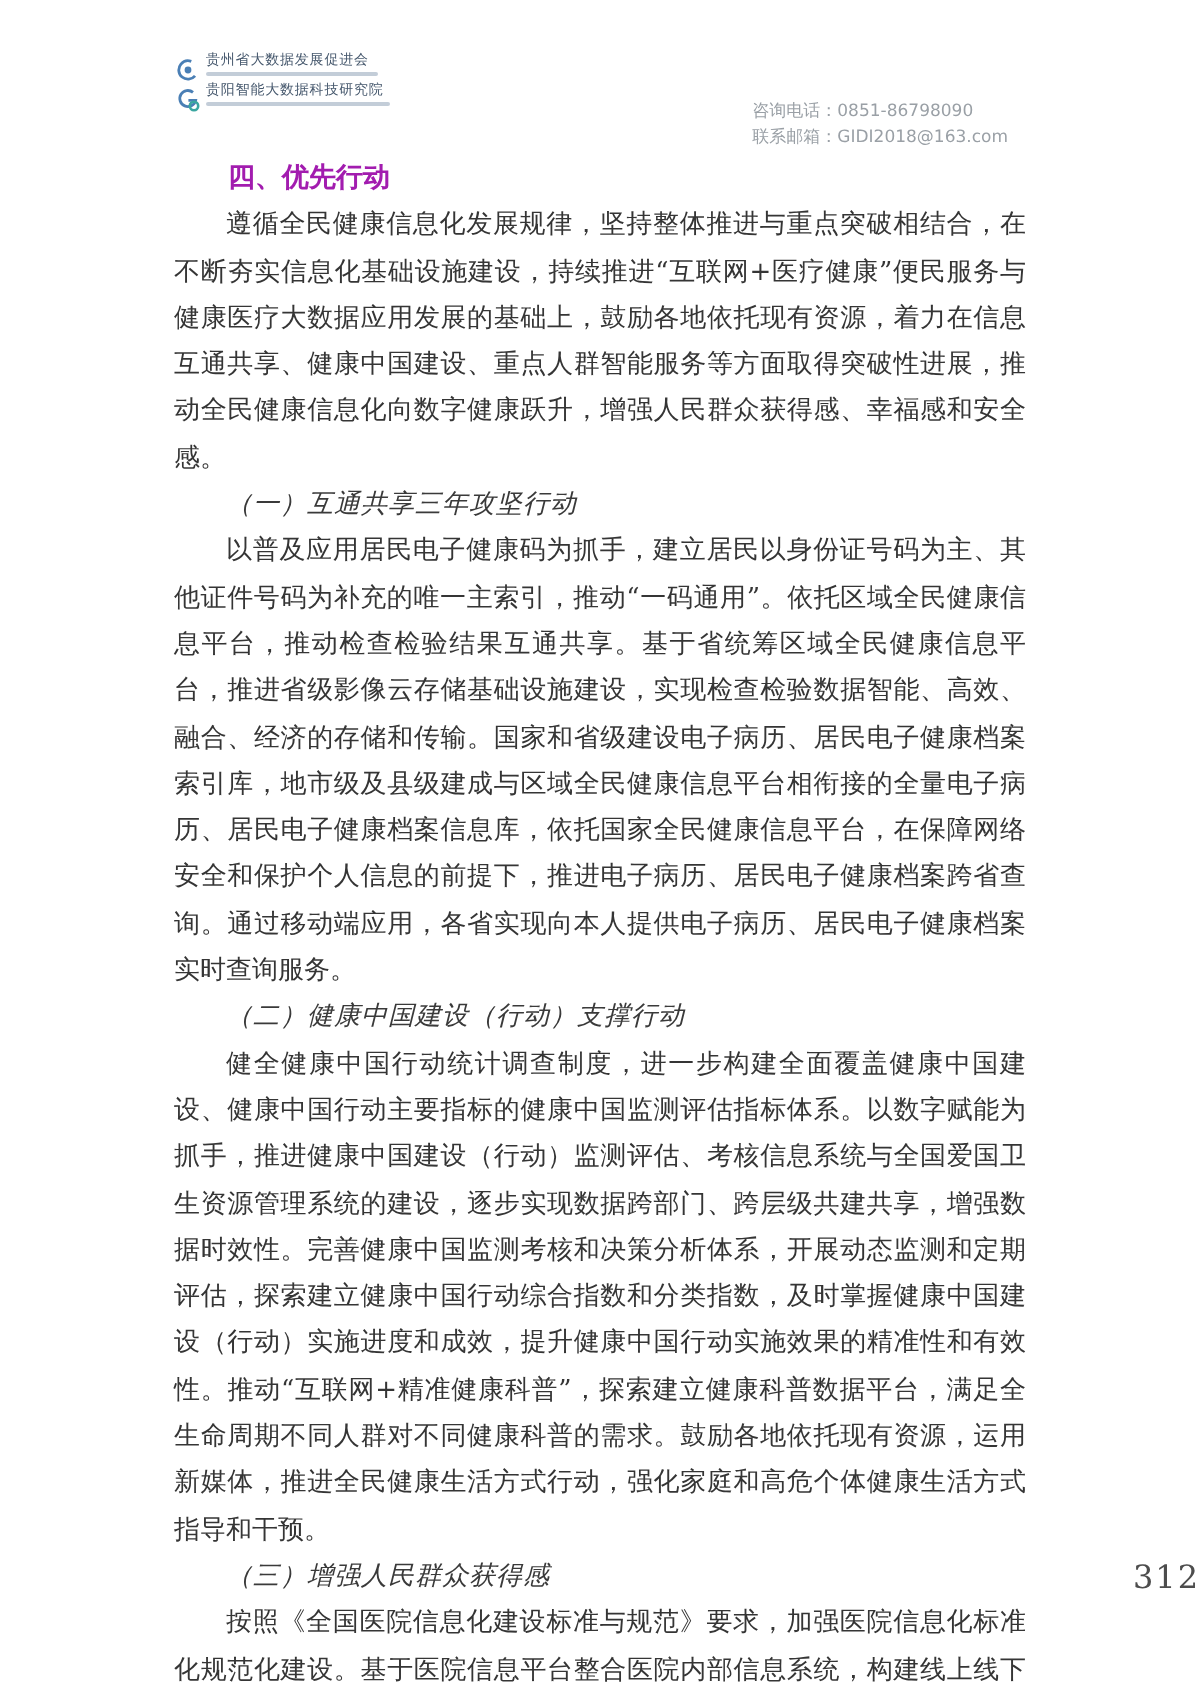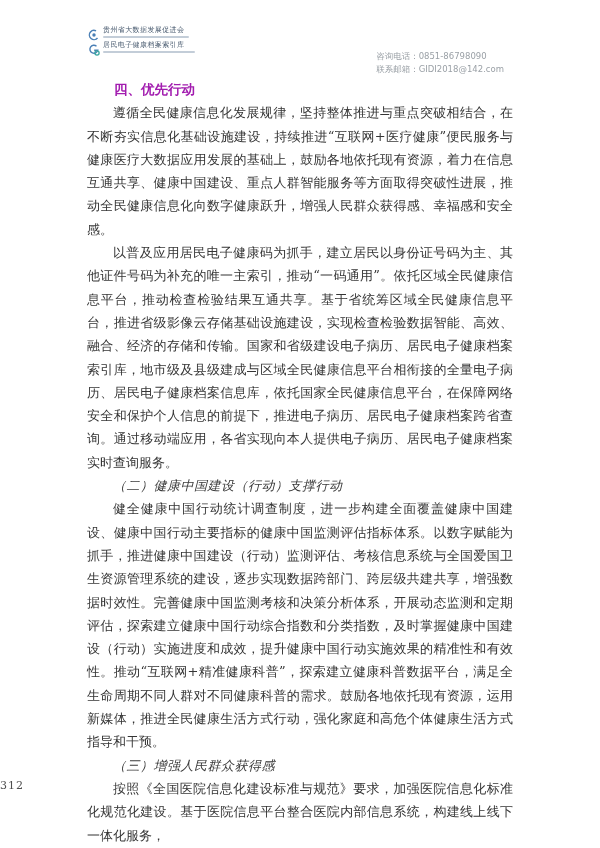--- a/index.html
+++ b/index.html
@@ -54,22 +54,22 @@
   .sub-heading {
     text-indent: 2em;
     font-style: italic;
     color: #3a3a3a;
     letter-spacing: 0.5px;
   }
 
   
   .footer {
     position: absolute; top: 779px; left: 0; width: 600px;
-    text-align: left;
-    font-size: 11px; color: #4d4d4d; letter-spacing: 1px;
+    text-align: right;
+    font-size: 16px; color: #4d4d4d; letter-spacing: 1px;
   }
 </style>
 </head>
 <body>
 
 <div class="page">
 
   <div class="header">
     <div class="logo-stack">
       <div class="logo-row">
@@ -85,35 +85,36 @@
         </span>
       </div>
       <div class="logo-row">
         <span class="logo-mark">
           <svg width="12" height="12" viewBox="0 0 12 12">
             <path d="M 8.5 2.2 A 4 4 0 1 0 9.8 6.2 L 6.2 6.2" fill="none" stroke="#4a7fb5" stroke-width="1.4"></path>
             <circle cx="9" cy="9" r="2.1" fill="none" stroke="#3aa6a0" stroke-width="1.3"></circle>
           </svg>
         </span>
         <span class="org-text">
-          <span class="org-name">居民电子健康档案索引库</span>
+          <span class="org-name">贵阳智能大数据科技研究院</span>
           <span class="org-enline w2"></span>
         </span>
       </div>
     </div>
 
     <div class="contact">
       <div>咨询电话：0851-86798090</div>
-      <div>联系邮箱：GIDI2018@142.com</div>
+      <div>联系邮箱：GIDI2018@163.com</div>
     </div>
   </div>
 
   <div class="content">
     <div class="doc-title">四、优先行动</div>
     <p class="para">遵循全民健康信息化发展规律，坚持整体推进与重点突破相结合，在不断夯实信息化基础设施建设，持续推进“互联网+医疗健康”便民服务与健康医疗大数据应用发展的基础上，鼓励各地依托现有资源，着力在信息互通共享、健康中国建设、重点人群智能服务等方面取得突破性进展，推动全民健康信息化向数字健康跃升，增强人民群众获得感、幸福感和安全感。</p>
+    <div class="sub-heading">（一）互通共享三年攻坚行动</div>
     <p class="para">以普及应用居民电子健康码为抓手，建立居民以身份证号码为主、其他证件号码为补充的唯一主索引，推动“一码通用”。依托区域全民健康信息平台，推动检查检验结果互通共享。基于省统筹区域全民健康信息平台，推进省级影像云存储基础设施建设，实现检查检验数据智能、高效、融合、经济的存储和传输。国家和省级建设电子病历、居民电子健康档案索引库，地市级及县级建成与区域全民健康信息平台相衔接的全量电子病历、居民电子健康档案信息库，依托国家全民健康信息平台，在保障网络安全和保护个人信息的前提下，推进电子病历、居民电子健康档案跨省查询。通过移动端应用，各省实现向本人提供电子病历、居民电子健康档案实时查询服务。</p>
     <div class="sub-heading">（二）健康中国建设（行动）支撑行动</div>
     <p class="para">健全健康中国行动统计调查制度，进一步构建全面覆盖健康中国建设、健康中国行动主要指标的健康中国监测评估指标体系。以数字赋能为抓手，推进健康中国建设（行动）监测评估、考核信息系统与全国爱国卫生资源管理系统的建设，逐步实现数据跨部门、跨层级共建共享，增强数据时效性。完善健康中国监测考核和决策分析体系，开展动态监测和定期评估，探索建立健康中国行动综合指数和分类指数，及时掌握健康中国建设（行动）实施进度和成效，提升健康中国行动实施效果的精准性和有效性。推动“互联网+精准健康科普”，探索建立健康科普数据平台，满足全生命周期不同人群对不同健康科普的需求。鼓励各地依托现有资源，运用新媒体，推进全民健康生活方式行动，强化家庭和高危个体健康生活方式指导和干预。</p>
     <div class="sub-heading">（三）增强人民群众获得感</div>
     <p class="para">按照《全国医院信息化建设标准与规范》要求，加强医院信息化标准化规范化建设。基于医院信息平台整合医院内部信息系统，构建线上线下一体化服务，</p>
   </div>
 
   <div class="footer">312</div>
 
 </div>

